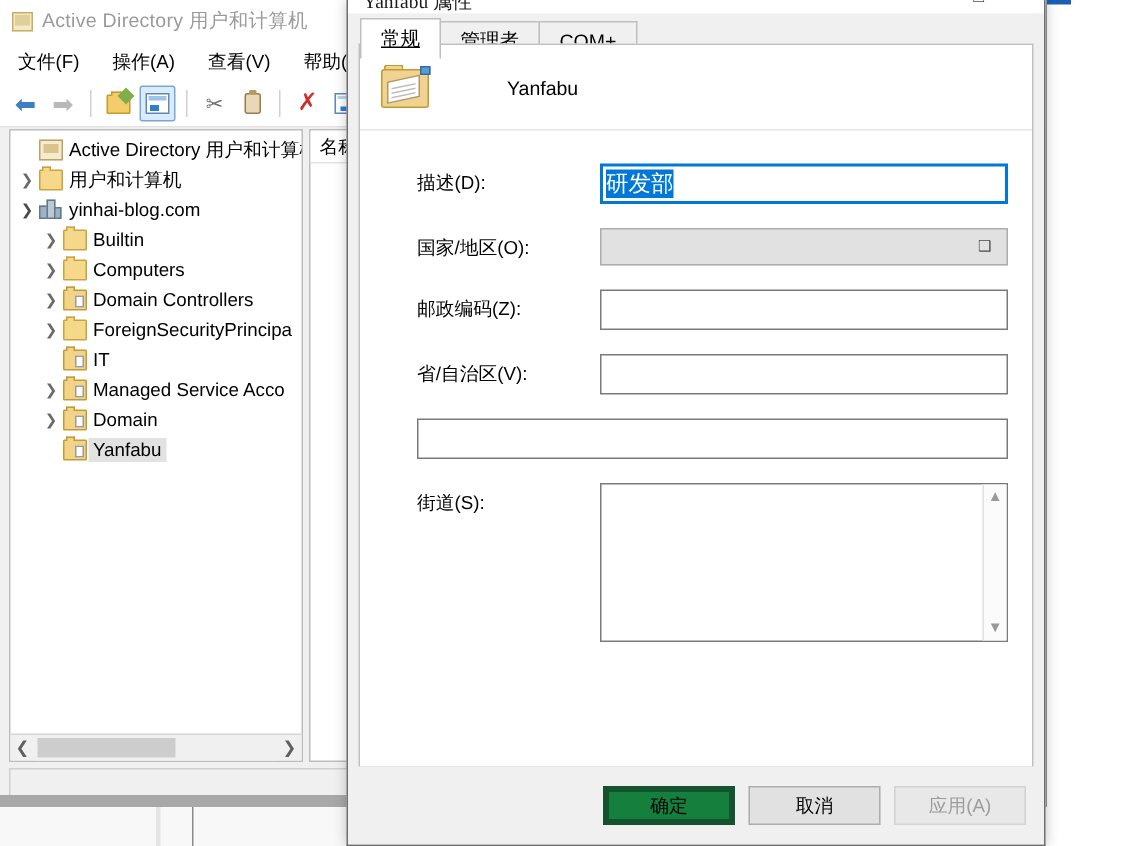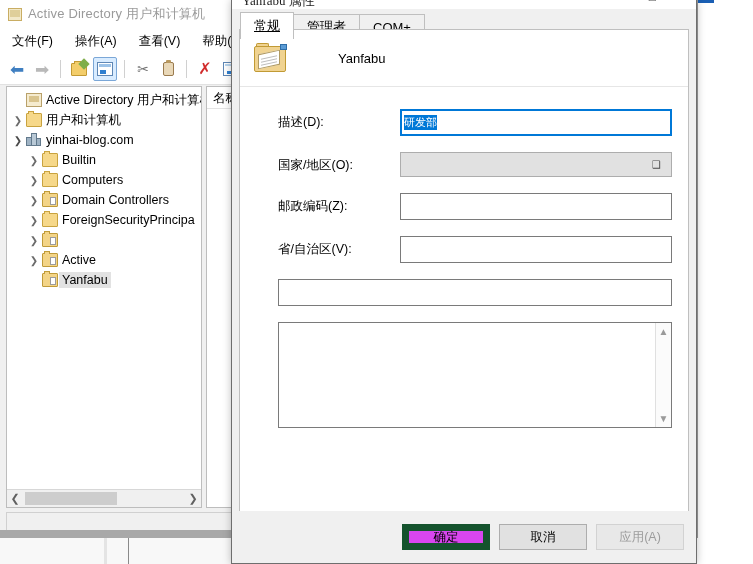--- a/index.html
+++ b/index.html
@@ -180,21 +180,21 @@
   .flabel{width:122px;flex:none;font-size:12.5px;padding-top:5px;}
   .fctrl{flex:1;padding-right:16px;}
   input.txt{
     width:100%;height:27px;box-sizing:border-box;
     border:1px solid #7a7a7a;background:#ffffff;
     font-family:inherit;font-size:12.5px;padding:0 4px;outline:none;
   }
   .selhl{background:#0078d7;color:#ffffff;}
   .sel-wrap{
     position:relative;width:100%;height:27px;border:2px solid #0078d7;box-sizing:border-box;
-    background:#fff;display:flex;align-items:center;padding-left:2px;font-size:11px;
+    background:#fff;display:flex;align-items:center;padding-left:2px;font-size:15px;
   }
   .combo{
     width:100%;height:25px;box-sizing:border-box;border:1px solid #adadad;background:#e1e1e1;
     display:flex;align-items:center;justify-content:flex-end;padding-right:10px;
   }
   .combo .chev{color:#4a4a4a;font-size:10px;}
   .ta-wrap{
     position:relative;width:100%;height:106px;border:1px solid #7a7a7a;background:#fff;box-sizing:border-box;
     display:flex;
   }
@@ -206,21 +206,21 @@
   .ta-wrap .vsb .ar{color:#9a9a9a;font-size:10px;}
   #dlg-buttons{
     position:absolute;left:0;right:0;bottom:0;height:52px;background:#f0f0f0;
     display:flex;align-items:center;justify-content:flex-end;padding-right:12px;gap:9px;
   }
   .btn{
     width:88px;height:26px;box-sizing:border-box;
     border:1px solid #adadad;background:#e1e1e1;
     display:flex;align-items:center;justify-content:center;font-size:12.5px;
   }
-  .btn.default{border:7px solid #14532d;background:#d946ef;}
+  .btn.default{border:4px solid #14532d;background:#15803d;}
   .btn.disabled{color:#9c9c9c;background:#e8e8e8;border-color:#d2d2d2;}
   
   #bottom-strip{position:absolute;left:0;top:538px;width:697px;height:26px;background:#f8f8f8;}
   #bottom-div1{position:absolute;left:104px;top:538px;width:3px;height:26px;background:#e4e4e4;}
   #bottom-div2{position:absolute;left:128px;top:538px;width:1px;height:26px;background:#8a8a8a;}
   #mmc-bottom-edge{position:absolute;left:0;top:530px;width:697px;height:8px;background:#a8a8a8;}
 </style>
 </head>
 <body>
 
@@ -326,30 +326,36 @@
           <span class="ico ou"></span>
           <span class="lbl">Domain Controllers</span>
         </div>
 
         <div class="tree-row indent2">
           <span class="chev">❯</span>
           <span class="ico folder"></span>
           <span class="lbl">ForeignSecurityPrincipa</span>
         </div>
 
-
-        <div class="tree-row indent2">
-          <span class="chev">❯</span>
+        <div class="tree-row indent2">
+          <span class="chev"></span>
           <span class="ico ou"></span>
+          <span class="lbl">IT</span>
         </div>
 
         <div class="tree-row indent2">
           <span class="chev">❯</span>
           <span class="ico ou"></span>
-          <span class="lbl">Active</span>
+          <span class="lbl">Managed Service Acco</span>
+        </div>
+
+        <div class="tree-row indent2">
+          <span class="chev">❯</span>
+          <span class="ico ou"></span>
+          <span class="lbl">Domain</span>
         </div>
 
 
         <div class="tree-row indent2 selected">
           <span class="chev"></span>
           <span class="ico ou"></span>
           <span class="lbl">Yanfabu</span>
         </div>
 
       </div>
@@ -446,20 +452,21 @@
         </div>
       </div>
 
       <div class="frow">
         <div class="fctrl">
           <input class="txt" type="text" value="" style="">
         </div>
       </div>
 
       <div class="frow">
+        <div class="flabel">街道(S):</div>
         <div class="fctrl">
           <div class="ta-wrap">
             <div class="area"></div>
             <div class="vsb">
               <span class="ar">▲</span>
               <span class="ar">▼</span>
             </div>
           </div>
         </div>
       </div>

